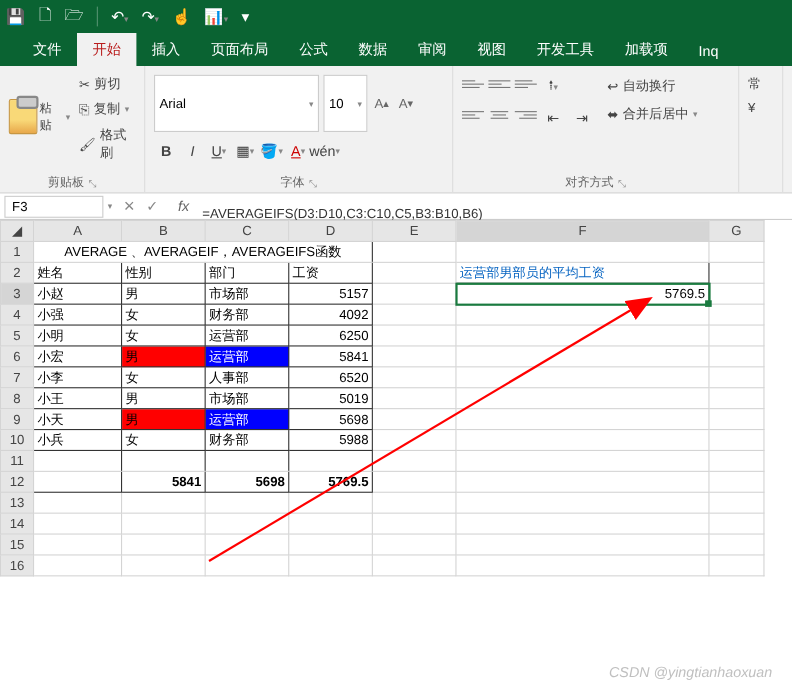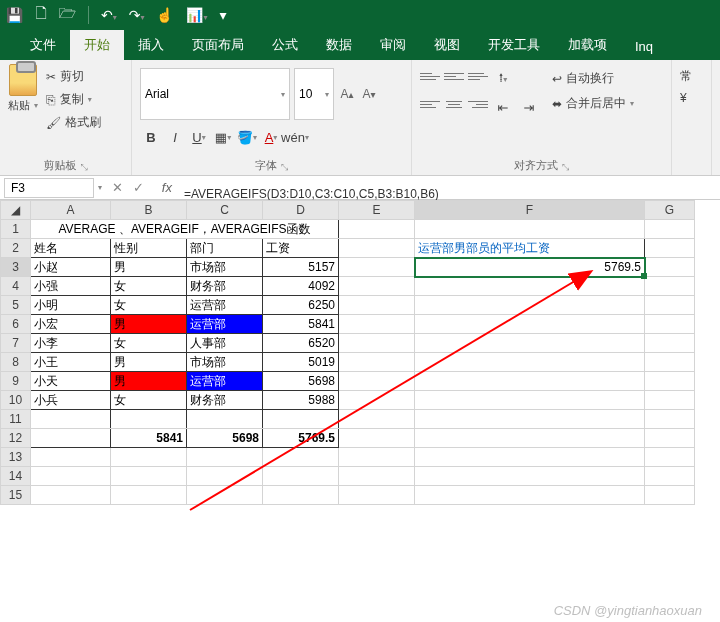--- a/index.html
+++ b/index.html
@@ -4,26 +4,26 @@
 <style>
 * { box-sizing: border-box; margin: 0; padding: 0; font-family: "Microsoft YaHei", Arial, sans-serif; }
 body { background: #fff; width: 720px; height: 622px; overflow: hidden; position: relative; }
 
 .titlebar { background: #0a6332; height: 30px; display: flex; align-items: center; padding: 0 6px; gap: 12px; }
 .titlebar .tb-icon { color: #fff; font-size: 14px; cursor: pointer; }
 .titlebar .sep { width: 1px; height: 18px; background: rgba(255,255,255,0.3); }
 
 .tabs { background: #0a6332; height: 30px; display: flex; align-items: flex-end; padding-left: 16px; }
 .tab { color: #fff; padding: 6px 14px; font-size: 13px; cursor: pointer; }
-.tab.active { background: #f1f1f1; color: #4d7c0f; }
+.tab.active { background: #f1f1f1; color: #b91c1c; }
 
 .ribbon { background: #f1f1f1; border-bottom: 1px solid #ccc; height: 116px; display: flex; }
 .rgroup { border-right: 1px solid #ddd; padding: 4px 8px 0 8px; display: flex; flex-direction: column; justify-content: space-between; }
 .rgroup-title { text-align: center; font-size: 11px; color: #666; padding: 2px 0; display: flex; justify-content: center; align-items: flex-end; gap: 4px; }
-.clip-top { display: flex; flex-direction: column; align-items: center; gap: 2px; }
+.clip-top { display: flex; flex-direction: row; align-items: center; gap: 2px; }
 .clip-icon { width: 28px; height: 32px; background: linear-gradient(#f9d978 60%, #e8a84b); border: 1px solid #c79642; border-radius: 2px; position: relative; }
 .clip-icon::before { content: ""; position: absolute; top: -4px; left: 6px; width: 16px; height: 8px; border: 2px solid #888; border-radius: 3px; background: #ccc; }
 .clip-btn { font-size: 11px; color: #444; display: flex; align-items: center; gap: 4px; cursor: pointer; }
 .side-btns { display: flex; flex-direction: column; gap: 6px; padding-top: 4px; }
 .sbtn { font-size: 12px; color: #444; display: flex; align-items: center; gap: 4px; cursor: pointer; }
 .dd { font-size: 8px; color: #888; }
 
 .font-block { display: flex; flex-direction: column; gap: 6px; padding-top: 4px; }
 .font-row1 { display: flex; gap: 4px; align-items: center; }
 .sel { border: 1px solid #ccc; background: #fff; font-size: 12px; padding: 18px 4px; display: flex; align-items: center; justify-content: space-between; }
@@ -412,20 +412,30 @@
   <tr>
           <th>15</th>
           <td></td>
           <td></td>
           <td></td>
           <td></td>
           <td></td>
           <td></td>
           <td></td>
         </tr>
+  <tr>
+          <th>16</th>
+          <td></td>
+          <td></td>
+          <td></td>
+          <td></td>
+          <td></td>
+          <td></td>
+          <td></td>
+        </tr>
 </tbody>
     </table>
 
 <svg class="arrow" style="left:0;top:0" width="700" height="420">
   <defs>
         <marker id="ah" markerWidth="12" markerHeight="12" refX="10" refY="5" orient="auto">
     <path d="M0,0 L12,5 L0,10 Z" fill="#ff0000"></path>
         </marker>
       </defs>
   <line x1="190" y1="310" x2="590" y2="72" stroke="#ff0000" stroke-width="2" marker-end="url(#ah)"></line>

